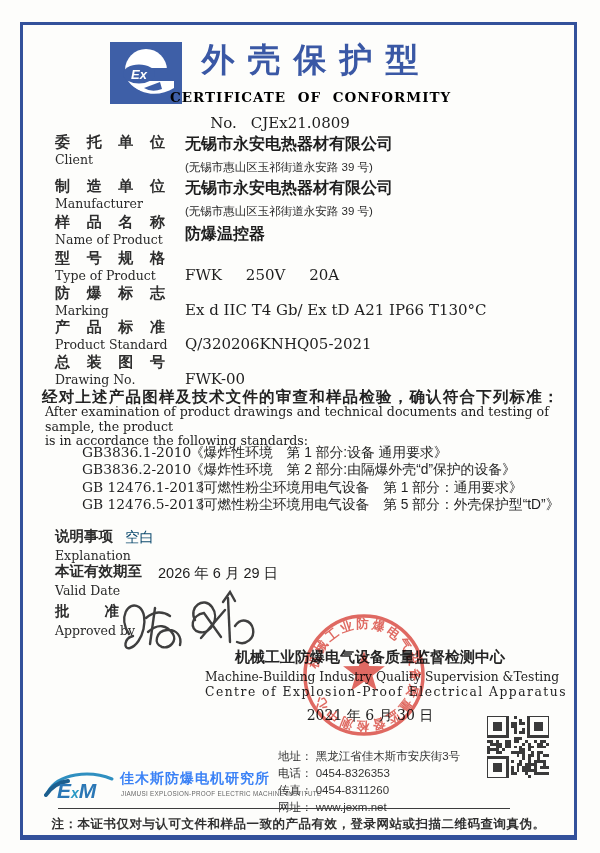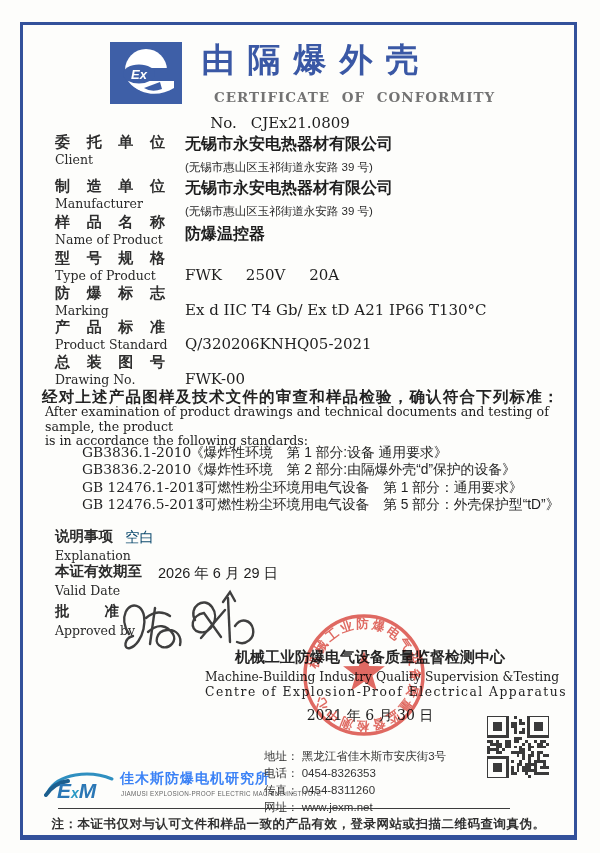--- a/index.html
+++ b/index.html
@@ -16,22 +16,22 @@
   }
   
   .title-block{left:170px;top:38px;width:280px;text-align:center;}
   .title-cn{
     font-family:"DejaVu Serif","Liberation Serif",serif;
     font-size:33px;font-weight:bold;color:#3a58a5;letter-spacing:13px;
     white-space:nowrap;margin-left:13px;
   }
   .title-en{
     font-family:"DejaVu Serif","Liberation Serif",serif;
-    font-size:13.5px;font-weight:bold;color:#737373;
-    letter-spacing:1px;word-spacing:6px;margin-top:6px;white-space:nowrap;margin-left:44px;
+    font-size:13.5px;font-weight:bold;color:#000000;
+    letter-spacing:1px;word-spacing:6px;margin-top:6px;white-space:nowrap;
   }
   .cert-no{left:160px;top:114px;width:240px;text-align:center;font-size:15px;color:#1c1c1c;white-space:nowrap;}
   .cert-no .gap{display:inline-block;width:14px;}
   
   .frow{position:absolute;left:55px;width:500px;}
   .flabel-cn{
     width:110px;font-size:15px;font-weight:bold;color:#2e2e2e;
     text-align:justify;text-align-last:justify;line-height:16px;
   }
   .flabel-en{
@@ -59,21 +59,21 @@
   
   .issuer{left:205px;top:648px;width:330px;text-align:center;}
   .issuer-cn{font-size:15px;font-weight:bold;color:#252525;white-space:nowrap;}
   .issuer-en{font-family:"DejaVu Serif","Liberation Serif",serif;font-size:12.3px;color:#222;margin-top:3px;white-space:nowrap;}
   .issuer-en2{letter-spacing:1.5px;margin-top:1px;}
   .issue-date{font-family:"DejaVu Serif","Liberation Serif",serif;font-size:14px;color:#1d1d1d;margin-top:8px;}
   .stamp{left:299px;top:610px;width:130px;height:130px;mix-blend-mode:multiply;opacity:.87;}
   .sig{left:115px;top:588px;width:145px;height:80px;}
   
   .qr{left:487px;top:716px;width:62px;height:62px;}
-  .contact{left:264px;top:748px;font-size:11.5px;line-height:17px;color:#333;font-weight:500;white-space:nowrap;}
+  .contact{left:278px;top:748px;font-size:11.5px;line-height:17px;color:#333;font-weight:500;white-space:nowrap;}
   .org-cn{left:120px;top:770px;font-size:14px;font-weight:bold;color:#3b82f6;letter-spacing:1px;white-space:nowrap;}
   .org-en{left:121px;top:790px;font-size:6.3px;color:#666;letter-spacing:.3px;white-space:nowrap;}
   .exm-logo{left:44px;top:768px;width:74px;height:38px;}
   .sep{left:58px;top:808px;width:452px;height:1.3px;background:#3c3c3c;}
   .note{left:20px;top:816px;width:557px;text-align:center;font-size:12.5px;font-weight:600;color:#303030;letter-spacing:.5px;white-space:nowrap;}
   .ex-emblem{left:110px;top:42px;width:72px;height:62px;}
 </style>
 </head>
 <body>
 
@@ -84,21 +84,21 @@
     <rect x="0" y="0" width="72" height="62" fill="#3e5fa7"></rect>
     <circle cx="36" cy="28" r="21" fill="#ffffff"></circle>
     <path d="M20,40 C30,54 50,55 64,46 L64,38 L20,38 Z" fill="#ffffff"></path>
     <rect x="18" y="26" width="54" height="13" fill="#3e5fa7"></rect>
     <path d="M34,46 q8,5 18,1 l-2,-7 z" fill="#3e5fa7"></path>
     <ellipse cx="29" cy="32" rx="16" ry="9.5" fill="#3e5fa7"></ellipse>
     <text x="29" y="37" text-anchor="middle" font-size="13" font-weight="bold" font-style="italic" fill="#ffffff">Ex</text>
   </svg>
 
   <div class="abs title-block">
-    <div class="title-cn">由隔爆外壳</div>
+    <div class="title-cn">外壳保护型</div>
     <div class="title-en">CERTIFICATE  OF  CONFORMITY</div>
   </div>
   <div class="abs cert-no serif">
     <span>No.</span><span class="gap"></span><span>CJEx21.0809</span>
   </div>
 
   <div class="frow" style="top:134px">
     <div class="flabel-cn">委托单位</div>
     <div class="flabel-en">Client</div>
     <div class="fvalue">

